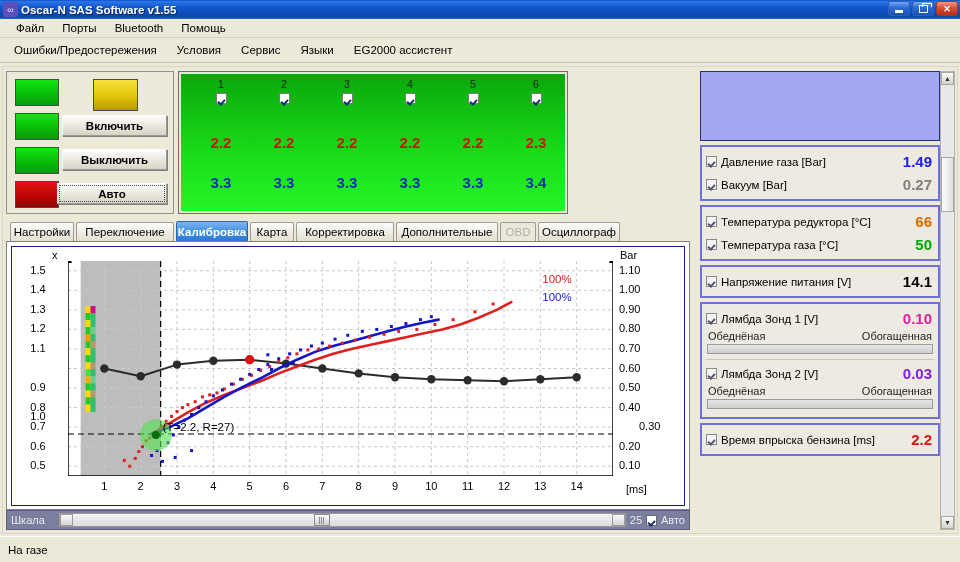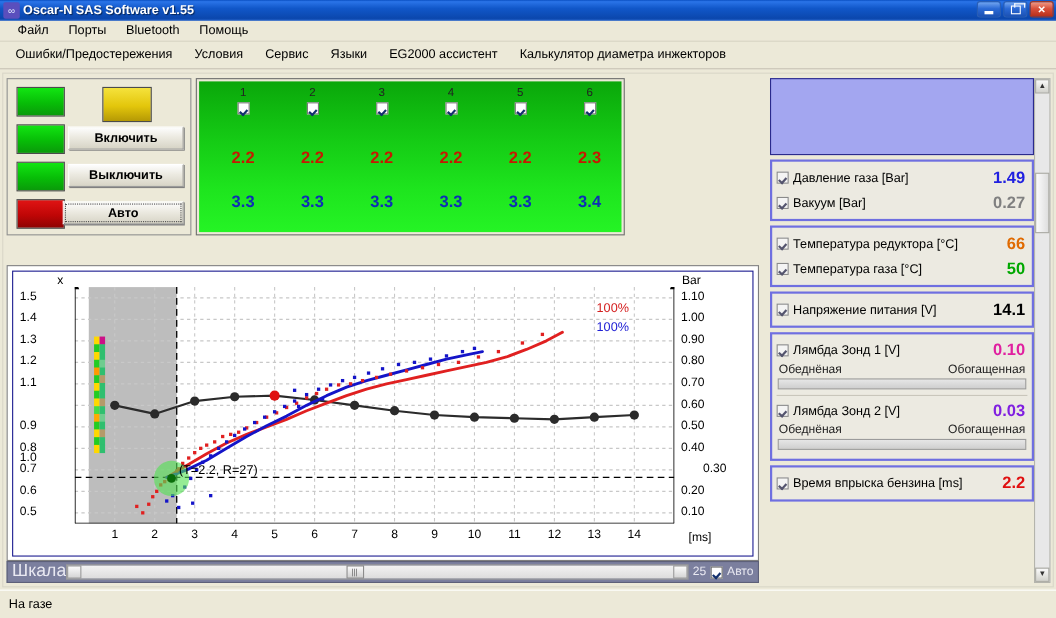--- a/index.html
+++ b/index.html
@@ -117,31 +117,31 @@
   .tab.dis{ color:#b3b0a5; background:#eae7dc; }
 
   
   .chartbox{
     position:absolute;left:6px;top:241px;width:684px;height:269px;
     border:1px solid #7f7f7f;background:#fff;
   }
   .chart-inner{ position:absolute;left:4px;top:4px;width:674px;height:260px;
     border:1px solid #1b1b8f; background:#fff; }
   .plot{ position:absolute; left:56px; top:14px; width:545px; height:215px; }
-  .ylabel-l{ position:absolute;right:4px;text-align:left;font-size:11px;color:#000;width:40px;}
+  .ylabel-l{ position:absolute;right:4px;text-align:center;font-size:11px;color:#000;width:40px;}
   .ylabel-r{ position:absolute;left:4px;text-align:left;font-size:11px;color:#000;width:42px;}
   .xlabel{ position:absolute;top:2px;font-size:11px;color:#000;text-align:center;width:30px;}
 
   
   .scalebar{
     position:absolute;left:6px;top:510px;width:684px;height:20px;
     background:#7b7f9e; border:1px solid #5d6079;
     display:flex;align-items:center;
   }
-  .scalebar .lbl{ color:#e9e9f2;font-size:16px;padding:0 0 0 4px;}
+  .scalebar .lbl{ color:#e9e9f2;font-size:11px;padding:0 14px 0 4px;}
   .trk{
     flex:1;height:14px;background:linear-gradient(180deg,#f3f3f3,#dcdcdc);
     border:1px solid #9a9a9a;position:relative;
   }
   .trk .arrow{ position:absolute;top:0;width:13px;height:12px;
     background:linear-gradient(180deg,#fbfbfb,#d5d5d5);border:1px solid #9a9a9a;}
   .trk .thumb{ position:absolute;top:0;left:45%;width:16px;height:12px;
     background:linear-gradient(180deg,#fbfbfb,#cfcfcf);border:1px solid #8c8c8c;
     display:flex;align-items:center;justify-content:center;}
   .trk .thumb i{ display:block;width:6px;height:7px;
@@ -214,21 +214,20 @@
     <div class="mi">Bluetooth</div>
     <div class="mi">Помощь</div>
   </div>
 
   <div class="menubar2">
     <div class="mi">Ошибки/Предостережения</div>
     <div class="mi">Условия</div>
     <div class="mi">Сервис</div>
     <div class="mi">Языки</div>
     <div class="mi">EG2000 ассистент</div>
-    <div class="mi">Калькулятор диаметра инжекторов</div>
   </div>
 
   <div class="outer-frame"></div>
 
   <div class="ctrl-group">
     <div class="lamp g" style="left:8px;top:7px"></div>
     <div class="lamp g" style="left:8px;top:41px"></div>
     <div class="lamp g" style="left:8px;top:75px"></div>
     <div class="lamp r" style="left:8px;top:109px"></div>
     <div class="lamp y" style="left:86px;top:7px;width:45px;height:32px"></div>
@@ -271,20 +270,30 @@
         </div>
         <div class="cyl-col" style="left: 323px;">
           <div class="cyl-num">6</div>
           <div><span class="cbx"></span></div>
           <div class="cyl-v1" style="color:#c41a00">2.3</div>
           <div class="cyl-v2" style="color:#0d2fb5">3.4</div>
         </div>
       </div>
   </div>
 
+  <div class="tabs" id="tabs-host">
+      <div class="tab" style="left: 4px; width: 64px;">Настройки</div>
+      <div class="tab" style="left: 70px; width: 98px;">Переключение</div>
+      <div class="tab sel" style="left: 170px; width: 72px;">Калибровка</div>
+      <div class="tab" style="left: 244px; width: 44px;">Карта</div>
+      <div class="tab" style="left: 290px; width: 98px;">Корректировка</div>
+      <div class="tab" style="left: 390px; width: 102px;">Дополнительные</div>
+      <div class="tab dis" style="left: 494px; width: 36px;">OBD</div>
+      <div class="tab" style="left: 532px; width: 82px;">Осциллограф</div>
+    </div>
 
   <div class="chartbox">
     <div class="chart-inner">
       <div id="yl-host">
           <div class="ylabel-l" style="top: 16.7727px; right: 626px;">1.5</div>
           <div class="ylabel-l" style="top: 36.3182px; right: 626px;">1.4</div>
           <div class="ylabel-l" style="top: 55.8636px; right: 626px;">1.3</div>
           <div class="ylabel-l" style="top: 75.4091px; right: 626px;">1.2</div>
           <div class="ylabel-l" style="top: 94.9545px; right: 626px;">1.1</div>
           <div class="ylabel-l" style="top: 114.5px; right: 626px; margin-top: 48px;">1.0</div>

